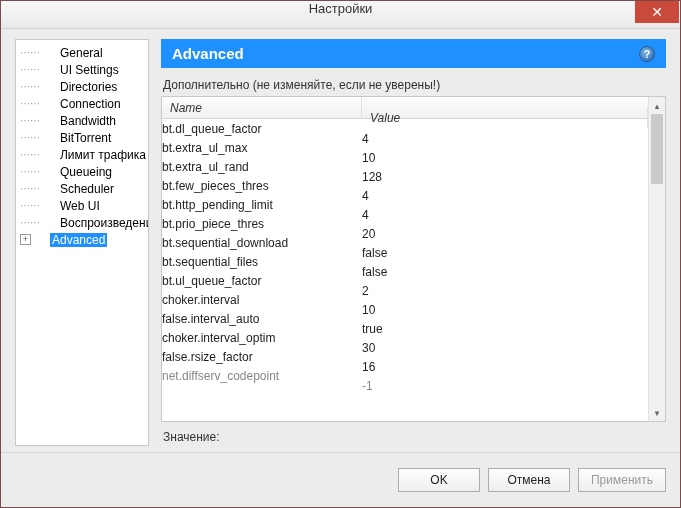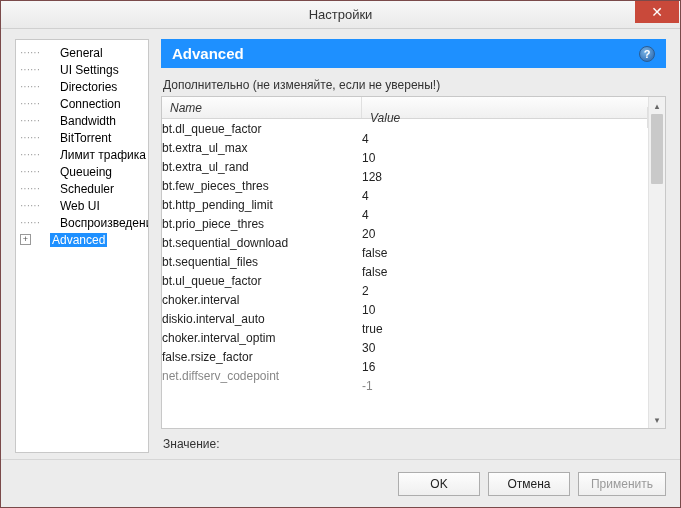--- a/index.html
+++ b/index.html
@@ -1,18 +1,18 @@
 <!DOCTYPE html>
 <html><head>
 <meta charset="utf-8">
 <style>
   * { box-sizing: border-box; }
   body { margin: 0; font-family: "Segoe UI", Tahoma, sans-serif; font-size: 12px; background: #000; }
   .window { width: 681px; height: 508px; background: #ececec; border: 1px solid #7a4a4a; display: flex; flex-direction: column; }
-  .titlebar { height: 28px; background: linear-gradient(#f7f7f7,#eaeaea); display: flex; align-items: center; position: relative; border-bottom: 1px solid #d0d0d0; }
+  .titlebar { height: 28px; background: linear-gradient(#f7f7f7,#eaeaea); display: flex; align-items: flex-start; position: relative; border-bottom: 1px solid #d0d0d0; }
   .titlebar-title { flex: 1; text-align: center; font-size: 13px; color: #333; }
   .close-btn { width: 44px; height: 22px; background: #c9493a; position: absolute; right: 1px; top: 0; display:flex; align-items:center; justify-content:center; color:#fff; font-size:14px; font-family: Arial; }
   .body { flex:1; padding: 10px 14px 6px 14px; display:flex; gap:12px; overflow:hidden; }
   .tree { width: 134px; background:#fff; border:1px solid #c8c8c8; padding:4px 2px; overflow:auto; }
   .tree-row { display:flex; align-items:center; height:17px; padding-left:2px; white-space:nowrap; }
   .dotted { color:#999; letter-spacing:0; font-size:10px; padding-right:2px; user-select:none; }
   .expander { width:11px; height:11px; border:1px solid #999; display:inline-flex; align-items:center; justify-content:center; font-size:9px; line-height:1; color:#555; margin-right:3px; background:#fff; }
   .tree-label { color:#000; padding:0 2px;margin-left:16px; }
   .tree-label.selected { background:#1e90ff; color:#fff; }
   .main { flex:1; display:flex; flex-direction:column; min-width:0; }
@@ -30,21 +30,21 @@
   .td { padding:0 0; color:#222; overflow:hidden; text-overflow:ellipsis; white-space:nowrap; }
   .td.col-name { width:200px; }
   .td.col-value { flex:1; }
   .tr.cut { color:#999; opacity:.55; }
   .scrollbar { width:17px; background:#f1f1f1; border-left:1px solid #e2e2e2; position:relative; }
   .sb-btn { height:17px; background:#f1f1f1; display:flex; align-items:center; justify-content:center; color:#666; font-size:9px; }
   .sb-track { position:absolute; top:17px; bottom:17px; left:0; right:0; }
   .sb-thumb { position:absolute; left:2px; right:2px; top:0; height:70px; background:#c9c9c9; border-radius:1px; }
   .sb-btn.dn { position:absolute; bottom:0; width:100%; }
   .value-row { margin:8px 0 2px 2px; color:#333; }
-  .footer { height:48px; display:flex; align-items:center; justify-content:flex-end; gap:8px; padding:0 14px; border-top:1px solid #d6d6d6; background:#ececec; }
+  .footer { height:55px; display:flex; align-items:center; justify-content:flex-end; gap:8px; padding:0 14px; border-top:1px solid #d6d6d6; background:#ececec; }
   .btn { min-width:82px; height:24px; border:1px solid #adadad; background:linear-gradient(#fdfdfd,#efefef); color:#222; font-size:12px; display:flex; align-items:center; justify-content:center; padding:0 12px; }
   .btn.disabled { color:#9a9a9a; }
 </style>
 </head>
 <body>
 
 <div class="window">
   <div class="titlebar">
     <div class="titlebar-title">Настройки</div>
     <div class="close-btn">
@@ -152,21 +152,21 @@
               </div>
               <div class="tr">
                 <div class="td col-name">bt.ul_queue_factor</div>
                 <div class="td col-value">2</div>
               </div>
               <div class="tr">
                 <div class="td col-name">choker.interval</div>
                 <div class="td col-value">10</div>
               </div>
               <div class="tr">
-                <div class="td col-name">diskio.interval_auto</div>
+                <div class="td col-name">false.interval_auto</div>
                 <div class="td col-value">true</div>
               </div>
               <div class="tr">
                 <div class="td col-name">choker.interval_optim</div>
                 <div class="td col-value">30</div>
               </div>
               <div class="tr">
                 <div class="td col-name">false.rsize_factor</div>
                 <div class="td col-value">16</div>
               </div>

